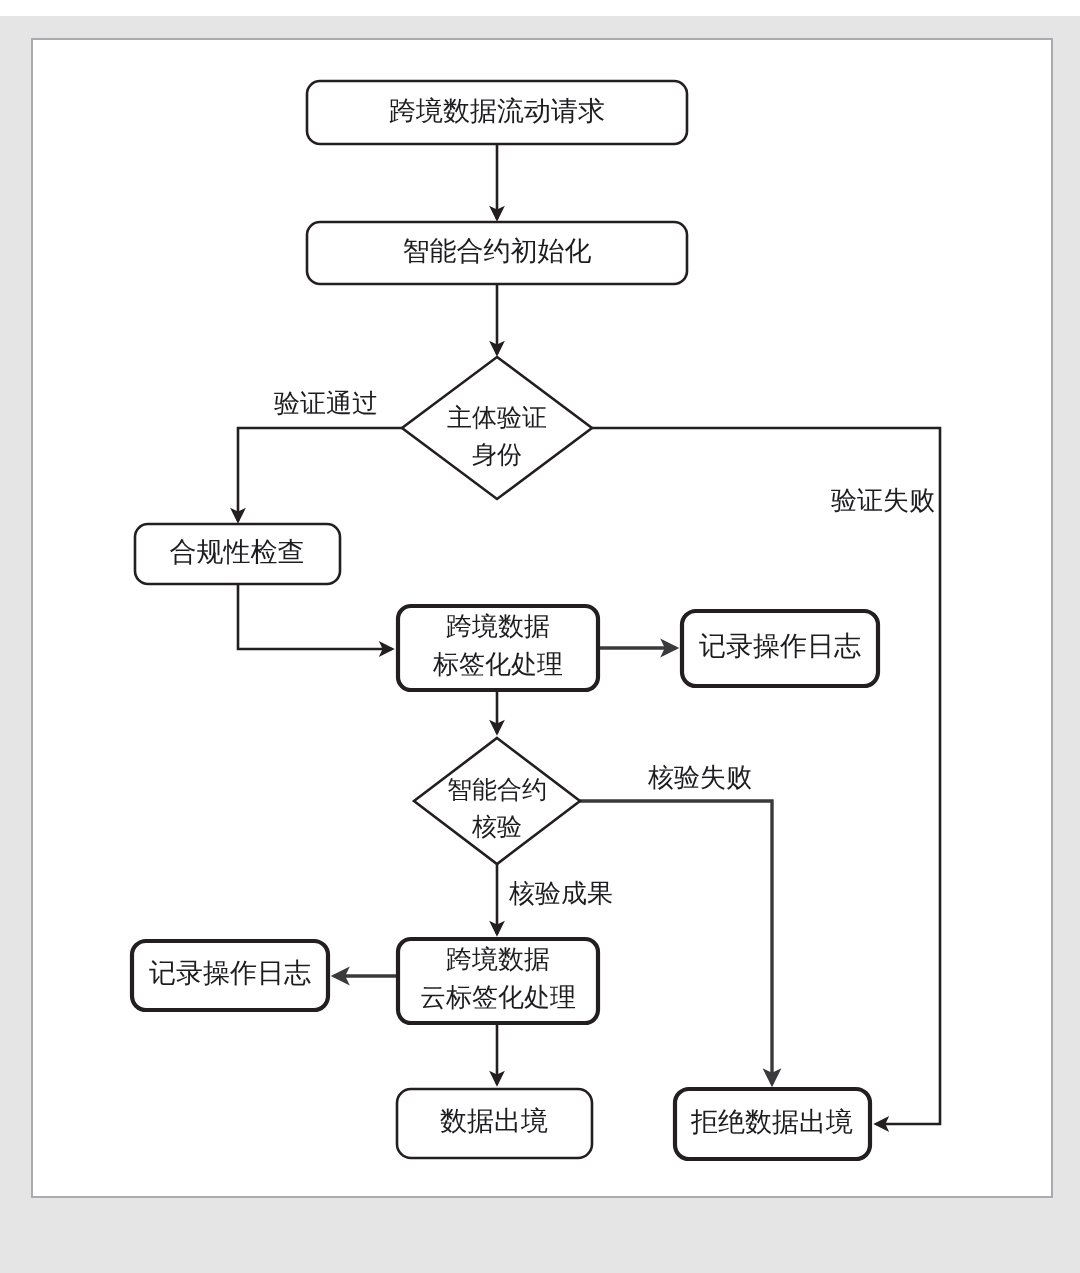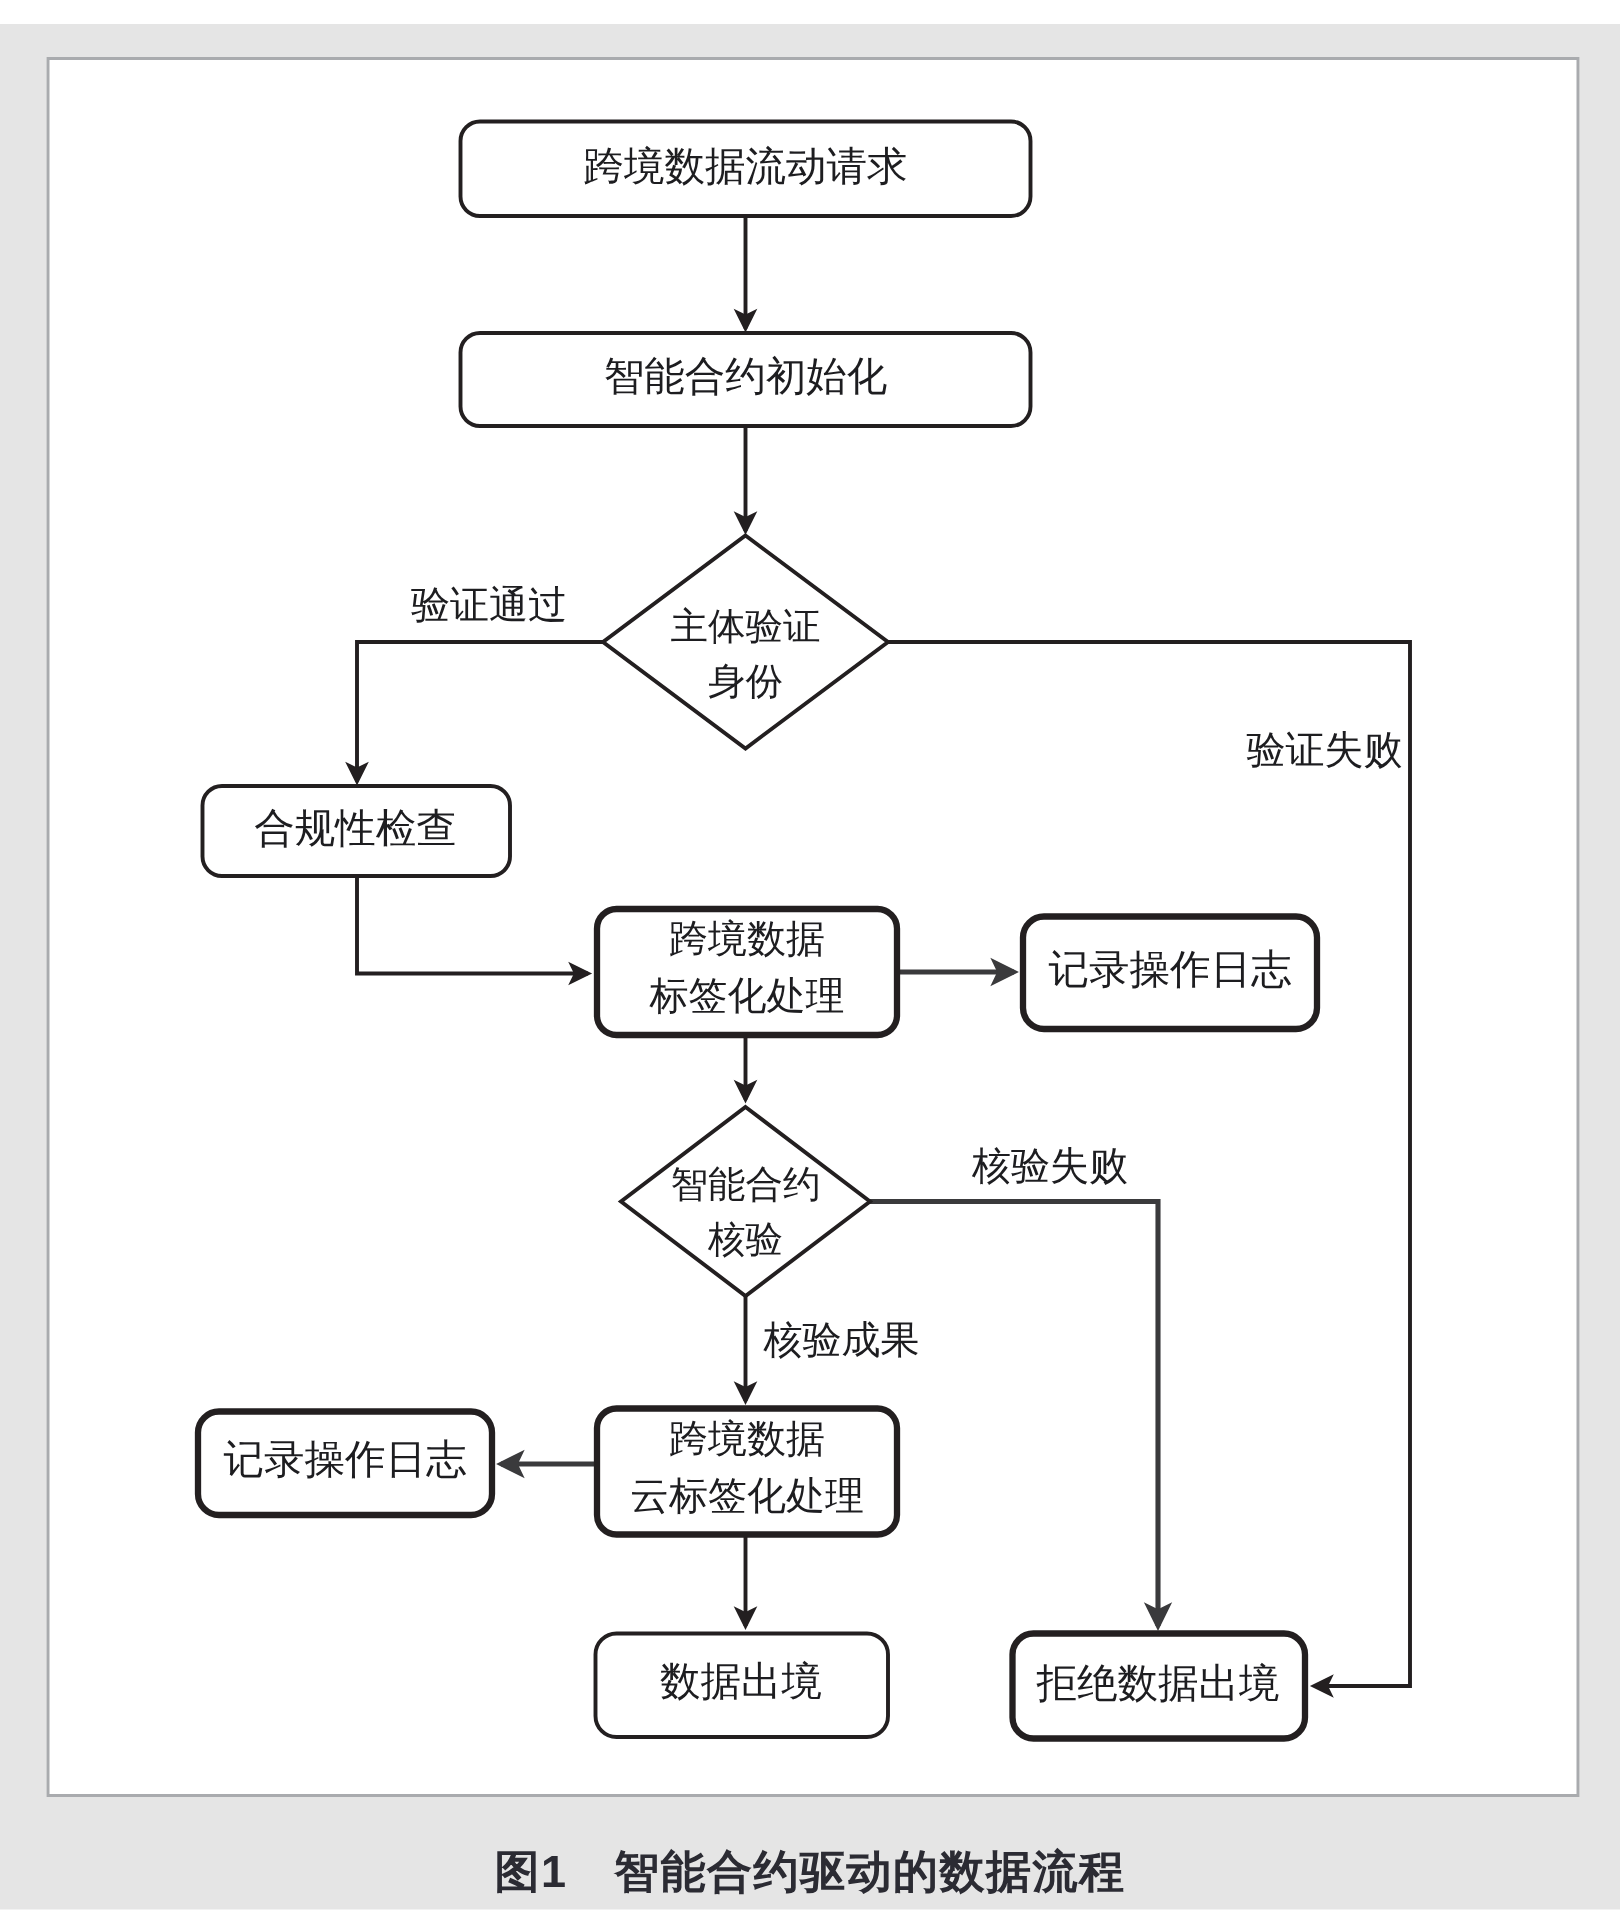--- a/index.html
+++ b/index.html
@@ -168,15 +168,14 @@
     <text class="edge-label anchor-end" x="378" y="390">验证通过</text>
 
     <text class="edge-label anchor-end" x="935" y="487">验证失败</text>
 
     <text class="edge-label anchor-start" x="648" y="764">核验失败</text>
 
     <text class="edge-label anchor-start" x="509" y="880">核验成果</text>
 
   </svg>
 
-  <div id="figure-caption">图1　智能合约驱动的数据流程</div>
 
 </div>
 
 </body></html>

